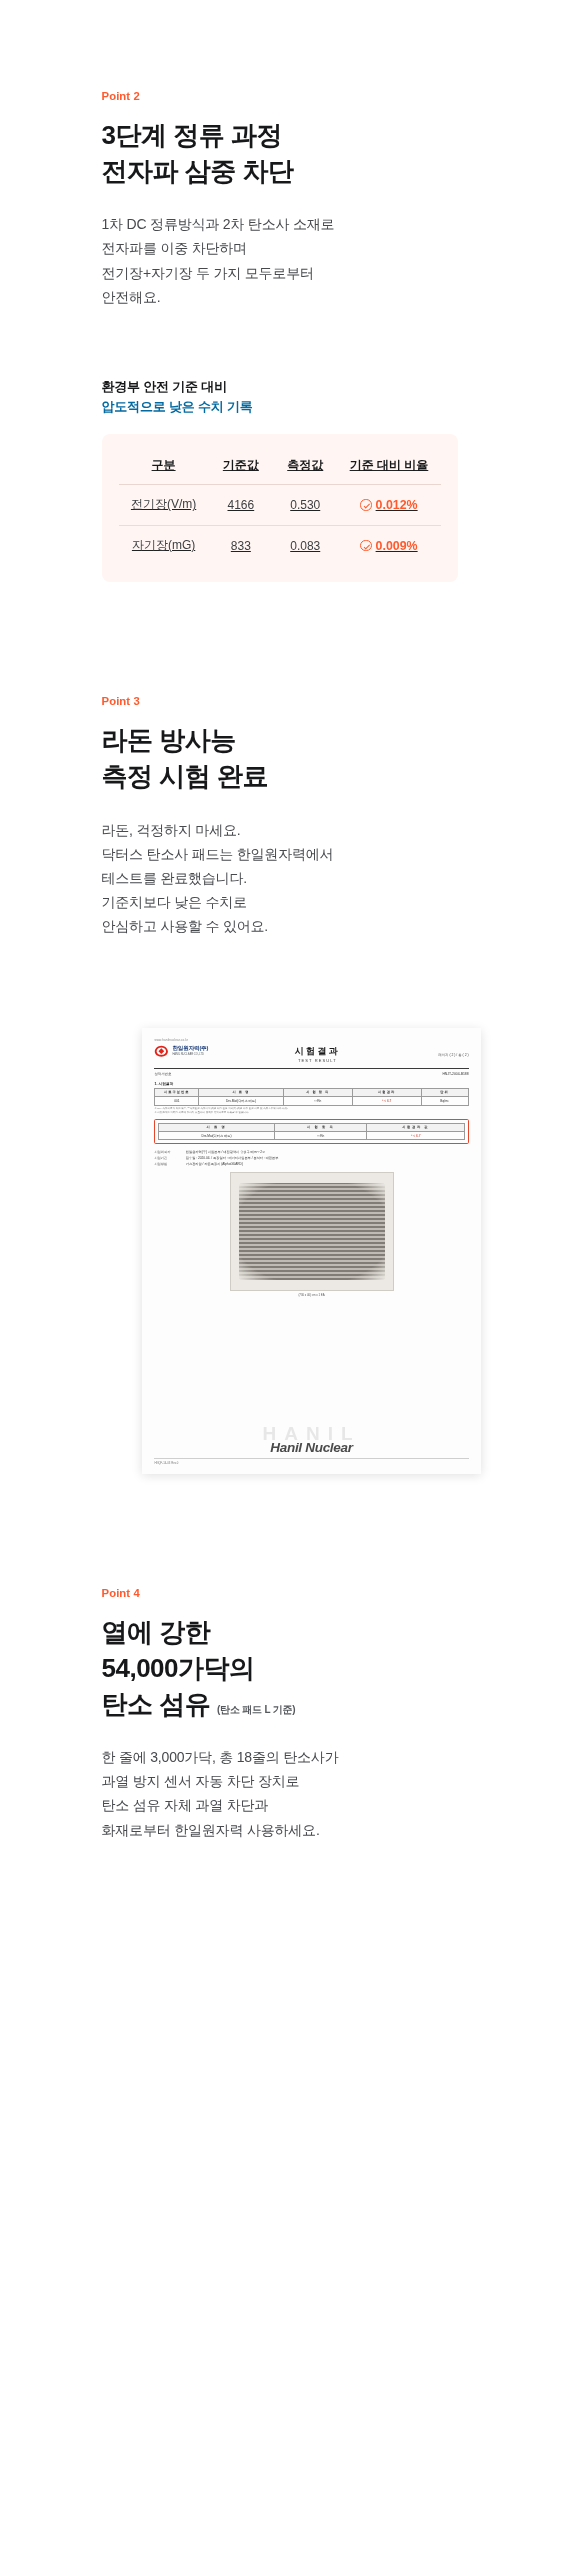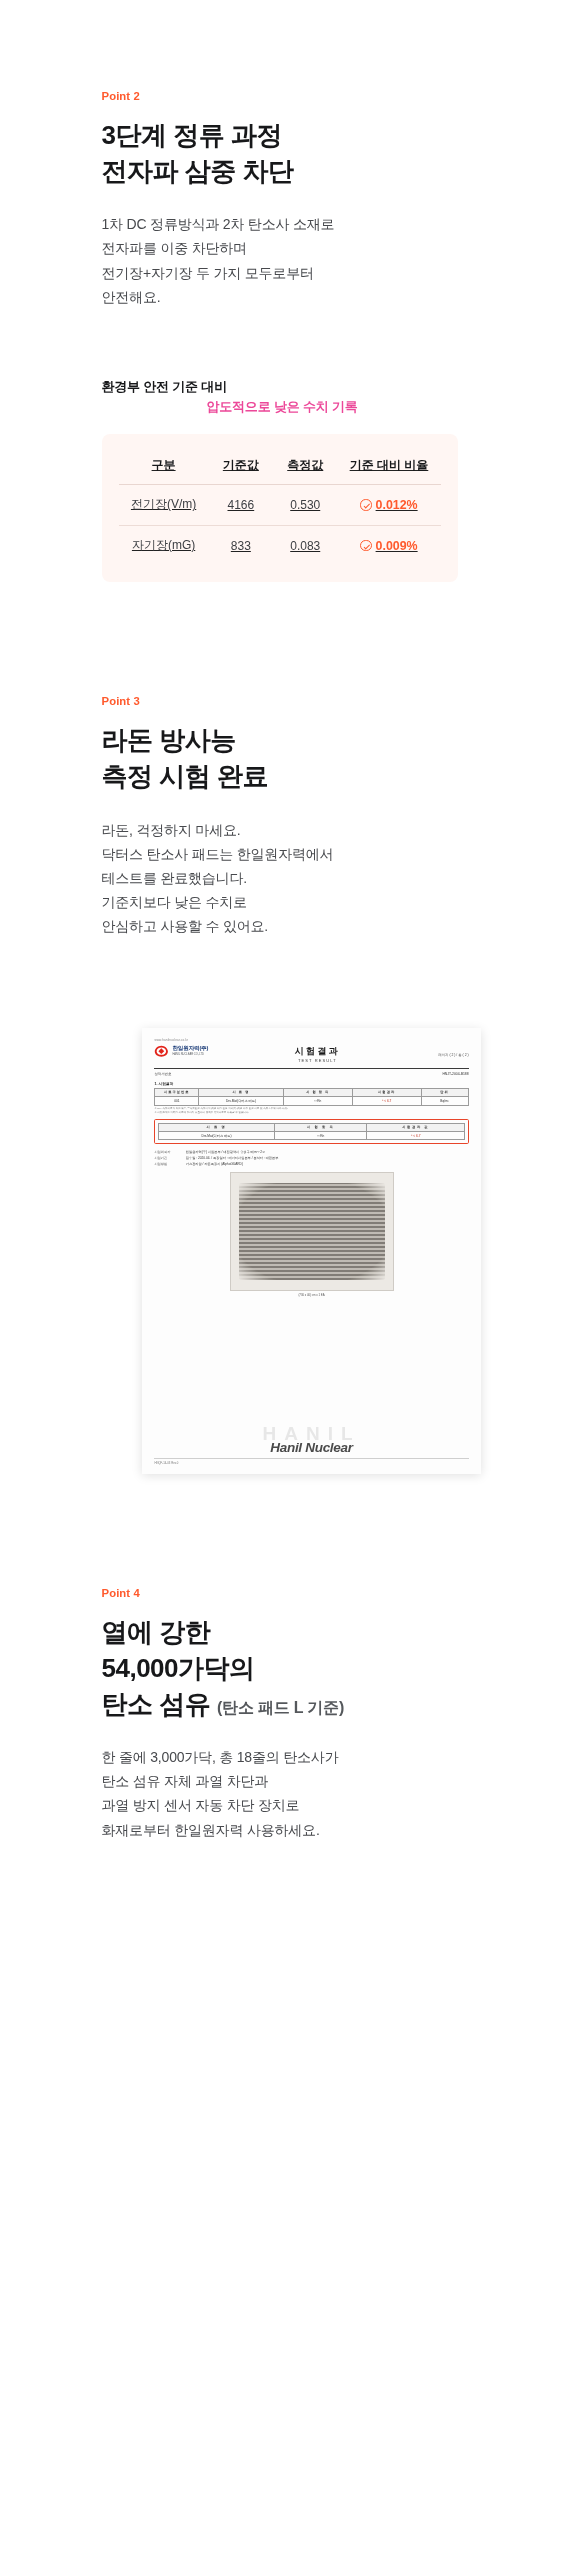--- a/index.html
+++ b/index.html
@@ -30,21 +30,21 @@
     letter-spacing: 0.1px;
   }
   .headline {
     font-size: 26px;
     line-height: 1.38;
     font-weight: 700;
     color: #17181a;
     letter-spacing: -0.5px;
   }
   .headline .sub-note {
-    font-size: 16px;
+    font-size: 10px;
     font-weight: 700;
     color: #55585c;
     letter-spacing: -0.2px;
   }
   .body-copy {
     font-size: 14px;
     line-height: 1.72;
     color: #47494d;
     letter-spacing: -0.2px;
     font-weight: 400;
@@ -59,24 +59,23 @@
   
   .table-caption {
     font-size: 13px;
     font-weight: 700;
     color: #17181a;
     letter-spacing: -0.2px;
     line-height: 1.6;
   }
   .table-caption .accent {
     display: block;
-    color: #ec4899;
+    color: #0369a1;
     font-size: 13px;
     font-weight: 700;
-    text-align: center;
   }
   .emf-table-wrap {
     background: #fff6f3;
     border-radius: 8px;
     padding: 14.7px 17px 17px 17px;
     width: 356px;
     text-decoration: underline;
   }
   table.emf {
     width: 100%;
@@ -506,21 +505,21 @@
       <div>열에 강한</div>
       <div>54,000가닥의</div>
       <div>
         <span>탄소 섬유</span>
         <span class="sub-note">(탄소 패드 L 기준)</span>
       </div>
     </div>
     <div class="gap-40"></div>
     <div class="body-copy">
       <div>한 줄에 3,000가닥, 총 18줄의 탄소사가</div>
+      <div>과열 방지 센서 자동 차단 장치로</div>
       <div>탄소 섬유 자체 과열 차단과</div>
-      <div>과열 방지 센서 자동 차단 장치로</div>
       <div>화재로부터 한일원자력 사용하세요.</div>
     </div>
   </div>
 
   <div class="gap-160"></div>
 </div>
 
 
 </body></html>

